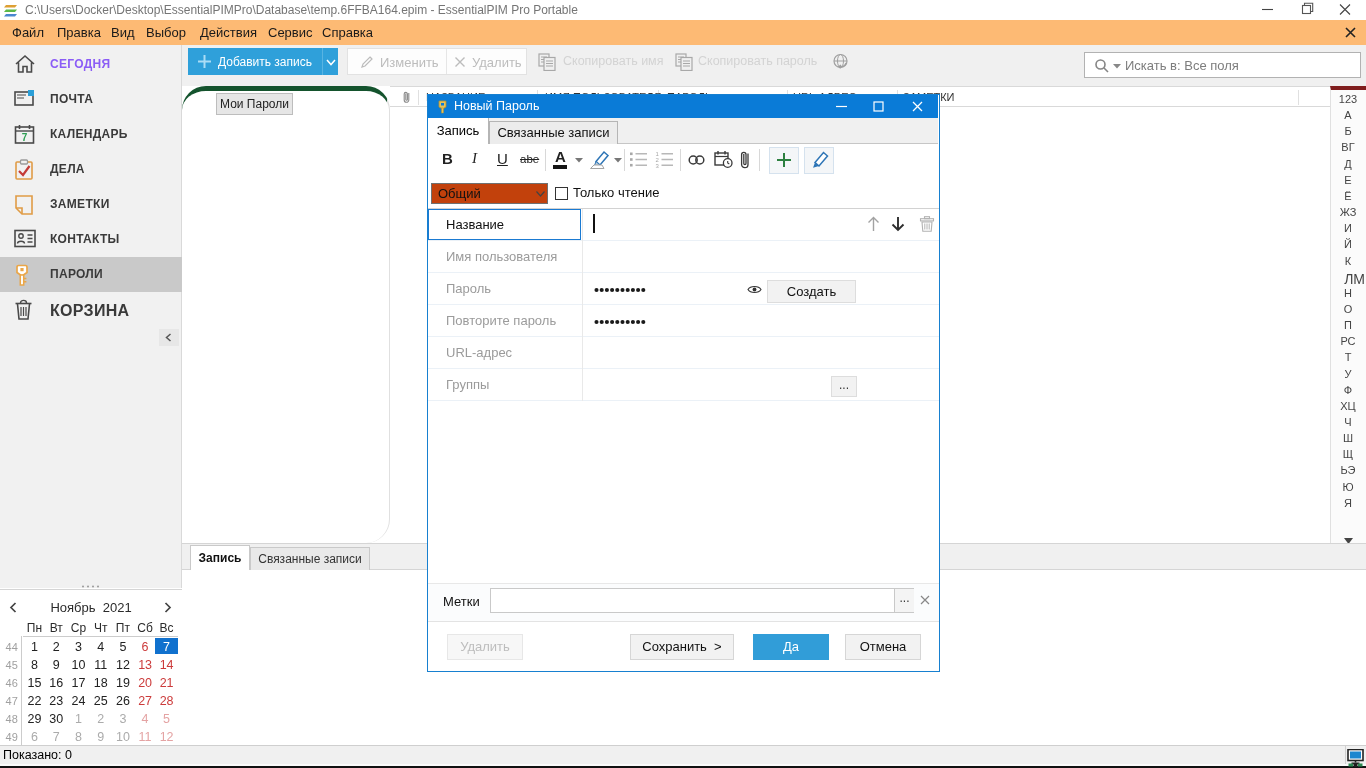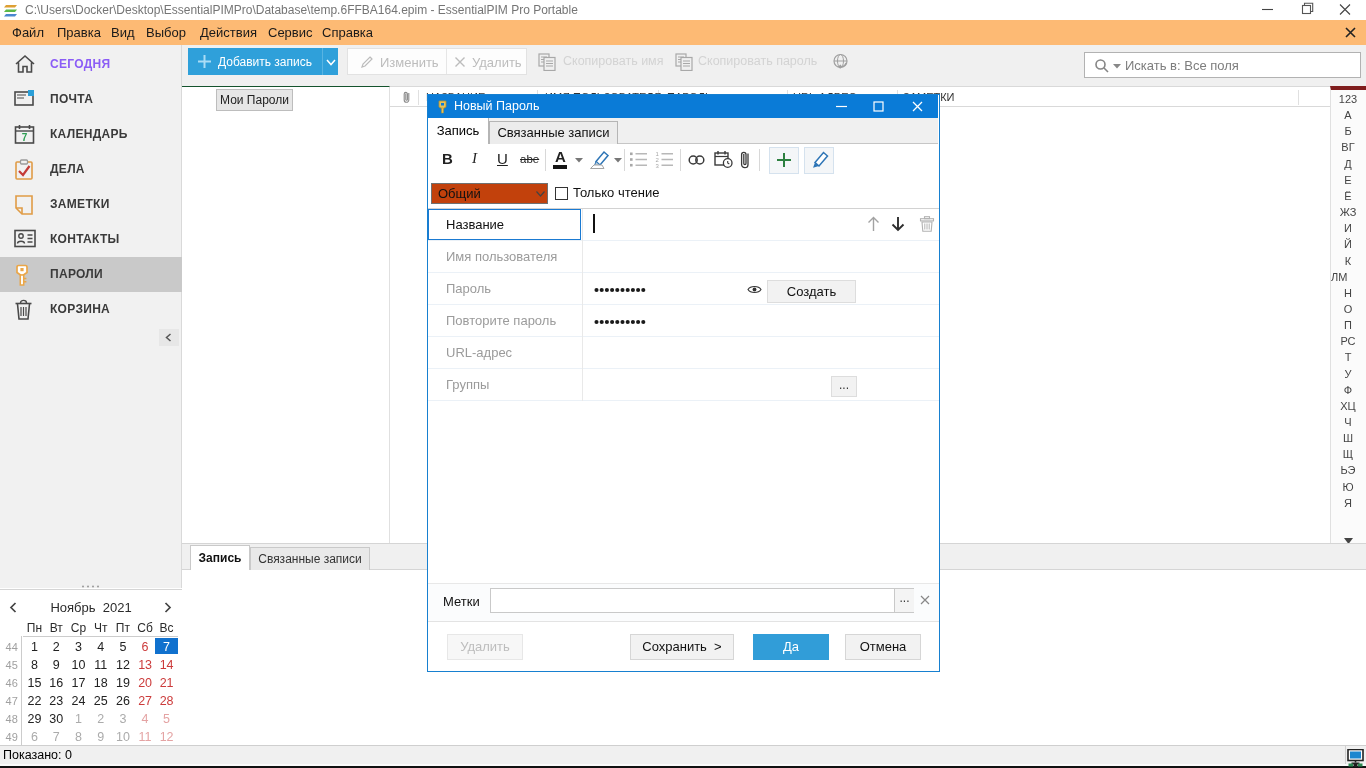--- a/index.html
+++ b/index.html
@@ -157,21 +157,21 @@
             </svg></div>
           <div class="abs" style="left:50px;top:10px;font-size:12px;font-weight:bold;color:#3a3a3a;letter-spacing:0.3px;">ПАРОЛИ</div>
         </div>
         <div class="abs" style="left:0;top:247px;width:182px;height:35px;">
           <div class="abs" style="left:14px;top:7px;"><svg width="19" height="21" viewBox="0 0 19 21">
               <path d="M3.5 5 L5 20 H14 L15.5 5" fill="none" stroke="#4a4a4a" stroke-width="1.6"></path>
               <path d="M1.5 4.5 h16" stroke="#4a4a4a" stroke-width="1.6"></path>
               <path d="M6.5 4 c0-3.5 6-3.5 6 0" fill="none" stroke="#4a4a4a" stroke-width="1.4"></path>
               <path d="M7 8 v9 M9.5 8 v9 M12 8 v9" stroke="#4a4a4a" stroke-width="1.2"></path>
             </svg></div>
-          <div class="abs" style="left:50px;top:10px;font-size:12px;font-weight:bold;color:#3a3a3a;letter-spacing:0.3px;">КОРЗИНА</div>
+          <div class="abs" style="left:50px;top:10px;font-size:16px;font-weight:bold;color:#3a3a3a;letter-spacing:0.3px;">КОРЗИНА</div>
         </div>
       </div>
 
   <div class="abs" style="left:159px;top:284px;width:20px;height:17px;background:#e7e7e7;"></div>
   <svg class="abs" style="left:165px;top:288px;" width="7" height="9" viewBox="0 0 7 9">
     <path d="M5.5 1 L1.5 4.5 L5.5 8" fill="none" stroke="#555" stroke-width="1.5"></path>
   </svg>
 
   <svg class="abs" style="left:81px;top:540px;" width="20" height="3" viewBox="0 0 20 3">
     <circle cx="2" cy="1.5" r="1" fill="#999"></circle>
@@ -244,21 +244,21 @@
         <div class="abs" style="left:22.4px;top:139.5px;width:24px;text-align:center;font-size:12.5px;color:#ababab;">6</div>
         <div class="abs" style="left:44.3px;top:139.5px;width:24px;text-align:center;font-size:12.5px;color:#ababab;">7</div>
         <div class="abs" style="left:66.5px;top:139.5px;width:24px;text-align:center;font-size:12.5px;color:#ababab;">8</div>
         <div class="abs" style="left:88.7px;top:139.5px;width:24px;text-align:center;font-size:12.5px;color:#ababab;">9</div>
         <div class="abs" style="left:110.9px;top:139.5px;width:24px;text-align:center;font-size:12.5px;color:#ababab;">10</div>
         <div class="abs" style="left:133.1px;top:139.5px;width:24px;text-align:center;font-size:12.5px;color:#e4a3a3;">11</div>
         <div class="abs" style="left:154.6px;top:139.5px;width:24px;text-align:center;font-size:12.5px;color:#e4a3a3;">12</div>
       </div>
 </div>
 
-<div class="abs" style="left:182px;top:86px;width:208px;height:457px;background:#fff;border-top:1px solid #14532d;border-right:1px solid #e0e0e0;">
+<div class="abs" style="left:182px;top:86px;width:208px;height:457px;background:#fff;border-top:5px solid #14532d;border-right:1px solid #e0e0e0;border-radius:24px;">
   <div class="abs" style="left:34px;top:2px;width:77px;height:22px;background:#e6e6e6;border:1px solid #bdbdbd;font-size:12px;color:#222;text-align:center;line-height:20px;">Мои Пароли</div>
 </div>
 
 <div class="abs" style="left:390px;top:86px;width:940px;height:457px;background:#fff;border-top:1px solid #d9d9d9;">
   <div class="abs" id="thead" style="left:0;top:0;width:940px;height:20px;border-bottom:1px solid #d9d9d9;">
         <svg class="abs" style="left:12px;top:3px;" width="9" height="14" viewBox="0 0 9 14">
           <path d="M6.8 3 v7 a2.3 2.3 0 0 1 -4.6 0 v-6 a1.6 1.6 0 0 1 3.2 0 v5.5 a0.8 0.8 0 0 1 -1.6 0 V3.5" fill="none" stroke="#8a8a8a" stroke-width="1.1"></path>
         </svg>
         <div class="abs" style="left:27.5px;top:3px;width:1px;height:15px;background:#e0e0e0;"></div>
         <div class="abs" style="left:147px;top:3px;width:1px;height:15px;background:#e0e0e0;"></div>
@@ -279,21 +279,21 @@
       <div class="abs" style="left:0;top:19.15px;width:34px;text-align:center;font-size:11px;color:#444;">А</div>
       <div class="abs" style="left:0;top:35.3px;width:34px;text-align:center;font-size:11px;color:#444;">Б</div>
       <div class="abs" style="left:0;top:51.449999999999996px;width:34px;text-align:center;font-size:11px;color:#444;">ВГ</div>
       <div class="abs" style="left:0;top:67.6px;width:34px;text-align:center;font-size:11px;color:#444;">Д</div>
       <div class="abs" style="left:0;top:83.75px;width:34px;text-align:center;font-size:11px;color:#444;">Е</div>
       <div class="abs" style="left:0;top:99.89999999999999px;width:34px;text-align:center;font-size:11px;color:#444;">Ё</div>
       <div class="abs" style="left:0;top:116.04999999999998px;width:34px;text-align:center;font-size:11px;color:#444;">ЖЗ</div>
       <div class="abs" style="left:0;top:132.2px;width:34px;text-align:center;font-size:11px;color:#444;">И</div>
       <div class="abs" style="left:0;top:148.35px;width:34px;text-align:center;font-size:11px;color:#444;">Й</div>
       <div class="abs" style="left:0;top:164.5px;width:34px;text-align:center;font-size:11px;color:#444;">К</div>
-      <div class="abs" style="left:0;top:180.64999999999998px;width:34px;text-align:left;font-size:11px;color:#444;">ЛМ</div>
+      <div class="abs" style="left:0;top:180.64999999999998px;width:34px;text-align:right;font-size:14px;color:#444;">ЛМ</div>
       <div class="abs" style="left:0;top:196.79999999999998px;width:34px;text-align:center;font-size:11px;color:#444;">Н</div>
       <div class="abs" style="left:0;top:212.95px;width:34px;text-align:center;font-size:11px;color:#444;">О</div>
       <div class="abs" style="left:0;top:229.09999999999997px;width:34px;text-align:center;font-size:11px;color:#444;">П</div>
       <div class="abs" style="left:0;top:245.24999999999997px;width:34px;text-align:center;font-size:11px;color:#444;">РС</div>
       <div class="abs" style="left:0;top:261.4px;width:34px;text-align:center;font-size:11px;color:#444;">Т</div>
       <div class="abs" style="left:0;top:277.54999999999995px;width:34px;text-align:center;font-size:11px;color:#444;">У</div>
       <div class="abs" style="left:0;top:293.7px;width:34px;text-align:center;font-size:11px;color:#444;">Ф</div>
       <div class="abs" style="left:0;top:309.84999999999997px;width:34px;text-align:center;font-size:11px;color:#444;">ХЦ</div>
       <div class="abs" style="left:0;top:326px;width:34px;text-align:center;font-size:11px;color:#444;">Ч</div>
       <div class="abs" style="left:0;top:342.15px;width:34px;text-align:center;font-size:11px;color:#444;">Ш</div>

